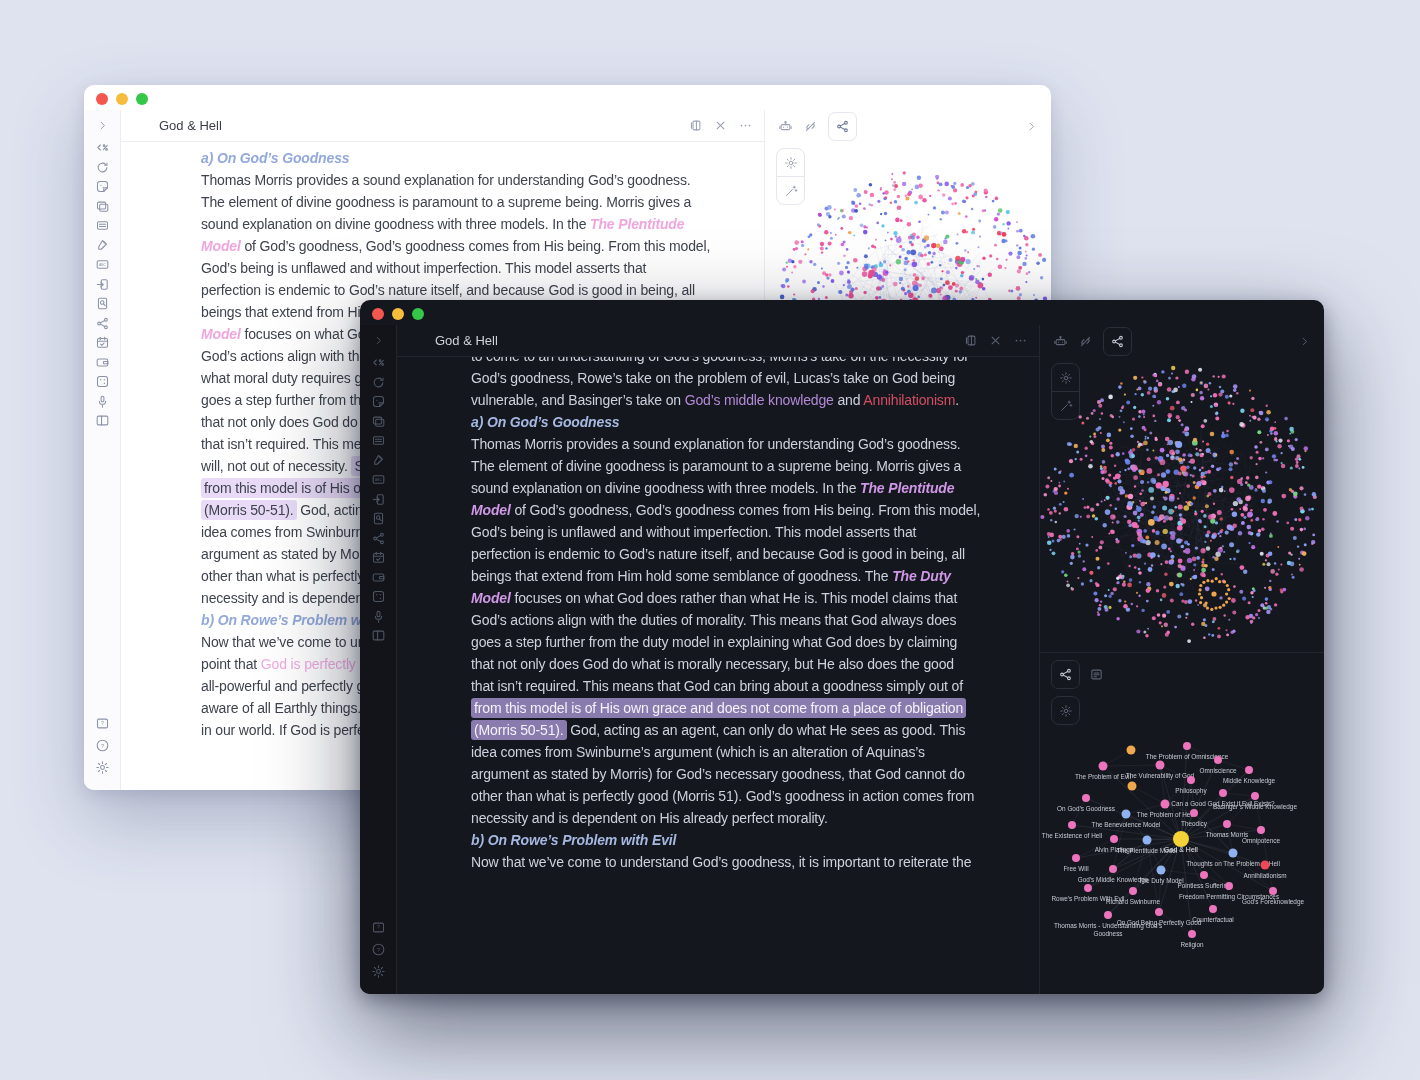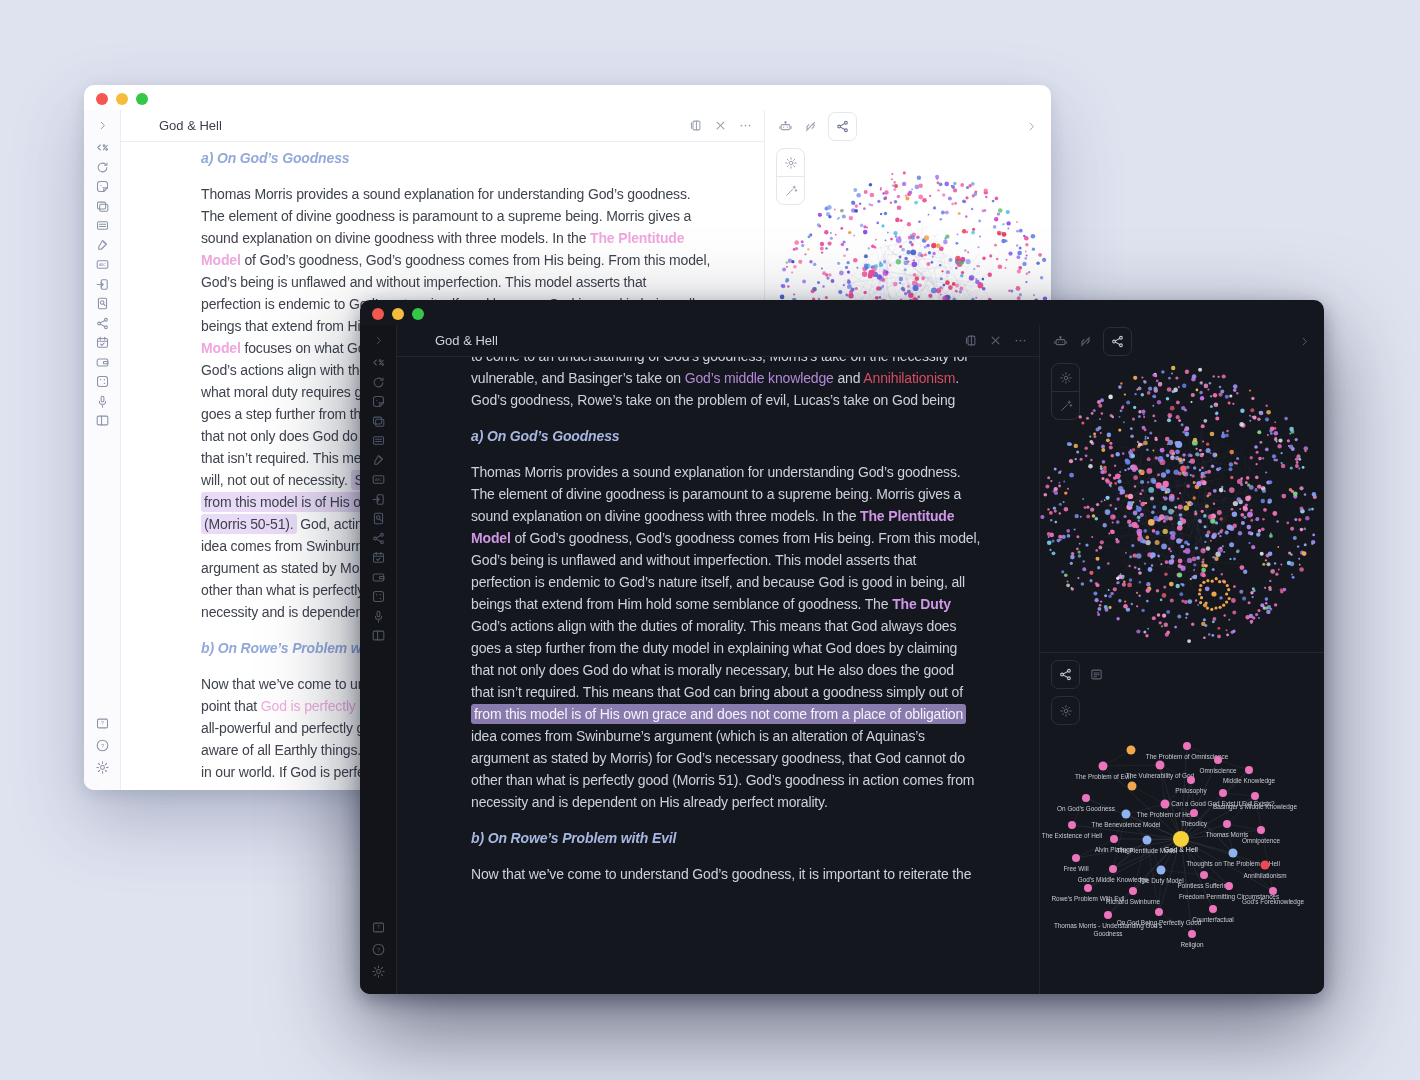--- a/index.html
+++ b/index.html
@@ -28,24 +28,24 @@
     border-bottom:1px solid var(--border);flex:0 0 31px;}
   .doc-icon{width:14px;height:14px;color:var(--dim-icon);margin:0 9px 0 4px;}
   .tab-title{font-size:13px;color:var(--title);}
   .tab-actions{margin-left:auto;display:flex;align-items:center;gap:10px;color:var(--dim-icon);}
   .tab-actions .icon{width:15px;height:15px;}
   .note-scroll{flex:1;overflow:hidden;padding-left:var(--pad);}
   .win-light .note-scroll{--pad:80px;}
   .win-dark .note-scroll{--pad:74px;}
   .line{height:22px;line-height:22px;font-size:14px;letter-spacing:-.15px;
     white-space:nowrap;color:var(--text);}
-  .h{font-weight:bold;font-style:italic;color:var(--heading);margin:14px 0;}
+  .h{font-weight:bold;font-style:italic;color:var(--heading);margin:0 0;}
   .note-scroll.first-tight > .h:first-child{margin-top:5px;}
   .intro-offset{margin-top:-12px;}
-  .run-m{font-weight:bold;color:var(--link-model);}
+  .run-m{font-weight:bold;font-style:italic;color:var(--link-model);}
   .run-p{color:var(--link-plain);}
   .run-r{color:var(--link-red);}
   .run-h{background:var(--highlight-bg);color:var(--highlight-text);
     padding:2px 3px;border-radius:3px;}
   
   .sidebar{border-left:1px solid var(--border);display:flex;flex-direction:column;min-height:0;
     background:var(--window-bg);}
   .win-light .sidebar{flex:0 0 286px;width:286px;}
   .win-dark .sidebar{flex:0 0 284px;width:284px;}
   .sb-header{height:33px;flex:0 0 33px;display:flex;align-items:center;gap:10px;padding:0 13px;}
@@ -1545,36 +1545,38 @@
                   <circle cx="5.5" cy="12" r="1.4" fill="currentColor" stroke="none"></circle>
                   <circle cx="12" cy="12" r="1.4" fill="currentColor" stroke="none"></circle>
                   <circle cx="18.5" cy="12" r="1.4" fill="currentColor" stroke="none"></circle>
                 </svg>
               </span>
             </span>
         </div>
         <div class="note-scroll with-intro">
             <div class="intro-offset">
               <div class="line"><span>to come to an understanding of God’s goodness, Morris’s take on the necessity for</span></div>
+              <div class="line"><span>God’s goodness, Rowe’s take on the problem of evil, Lucas’s take on God being</span></div>
               <div class="line"><span>vulnerable, and Basinger’s take on </span><span class="run-p">God’s middle knowledge</span><span> and </span><span class="run-r">Annihilationism</span><span>.</span></div>
-              <div class="line"><span>God’s goodness, Rowe’s take on the problem of evil, Lucas’s take on God being</span></div>
             </div>
             <div class="line h">a) On God’s Goodness</div>
             <div class="line"><span>Thomas Morris provides a sound explanation for understanding God’s goodness.</span></div>
             <div class="line"><span>The element of divine goodness is paramount to a supreme being. Morris gives a</span></div>
             <div class="line"><span>sound explanation on divine goodness with three models. In the </span><span class="run-m">The Plentitude</span></div>
             <div class="line"><span class="run-m">Model</span><span> of God’s goodness, God’s goodness comes from His being. From this model,</span></div>
             <div class="line"><span>God’s being is unflawed and without imperfection. This model asserts that</span></div>
             <div class="line"><span>perfection is endemic to God’s nature itself, and because God is good in being, all</span></div>
             <div class="line"><span>beings that extend from Him hold some semblance of goodness. The </span><span class="run-m">The Duty</span></div>
+            <div class="line"><span class="run-m">Model</span><span> focuses on what God does rather than what He is. This model claims that</span></div>
             <div class="line"><span>God’s actions align with the duties of morality. This means that God always does</span></div>
             <div class="line"><span>goes a step further from the duty model in explaining what God does by claiming</span></div>
             <div class="line"><span>that not only does God do what is morally necessary, but He also does the good</span></div>
             <div class="line"><span>that isn’t required. This means that God can bring about a goodness simply out of</span></div>
             <div class="line"><span class="run-h">from this model is of His own grace and does not come from a place of obligation</span></div>
+            <div class="line"><span class="run-h">(Morris 50-51).</span><span> God, acting as an agent, can only do what He sees as good. This</span></div>
             <div class="line"><span>idea comes from Swinburne’s argument (which is an alteration of Aquinas’s</span></div>
             <div class="line"><span>argument as stated by Morris) for God’s necessary goodness, that God cannot do</span></div>
             <div class="line"><span>other than what is perfectly good (Morris 51). God’s goodness in action comes from</span></div>
             <div class="line"><span>necessity and is dependent on His already perfect morality.</span></div>
             <div class="line h">b) On Rowe’s Problem with Evil</div>
             <div class="line"><span>Now that we’ve come to understand God’s goodness, it is important to reiterate the</span></div>
           </div>
       </div>
       <div class="sidebar">
         <div class="sb-header">

